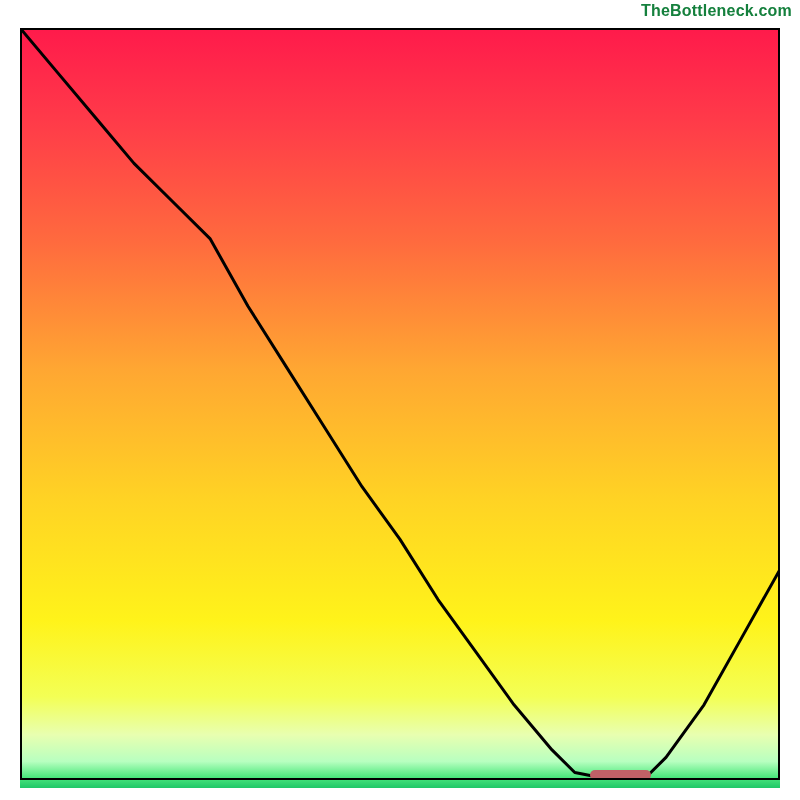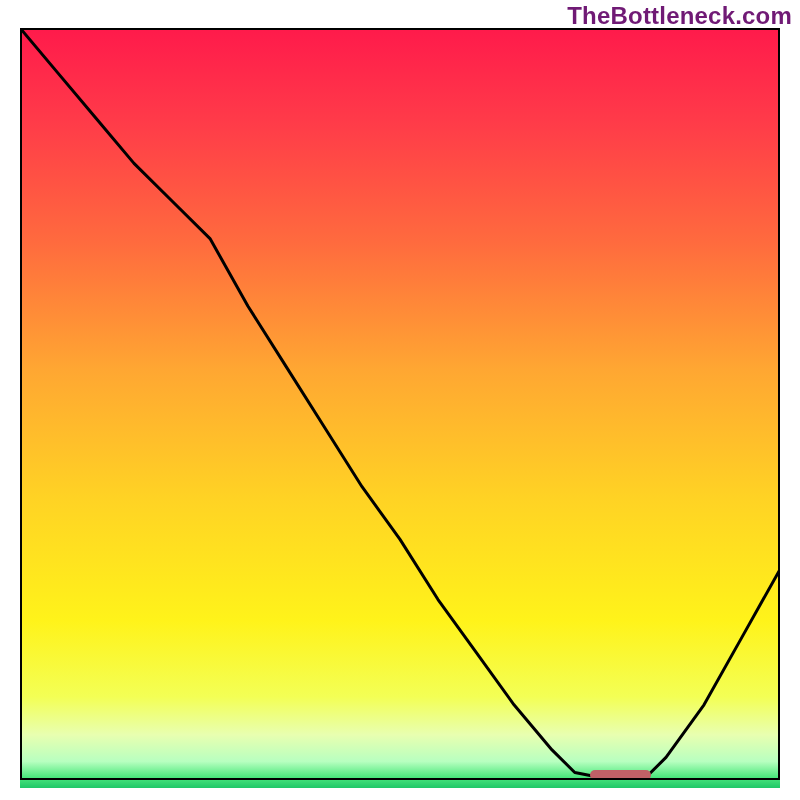--- a/index.html
+++ b/index.html
@@ -13,23 +13,23 @@
   .canvas {
     position: relative;
     width: 800px;
     height: 800px;
     overflow: hidden;
   }
   .watermark {
     position: absolute;
     top: 2px;
     right: 8px;
-    font-size: 24px;
+    font-size: 16px;
     font-weight: 600;
-    color: #701a75;
+    color: #15803d;
     letter-spacing: 0.2px;
     z-index: 10;
   }
   .plot {
     position: absolute;
     left: 20px;
     top: 28px;
     width: 760px;
     height: 752px;
   }

